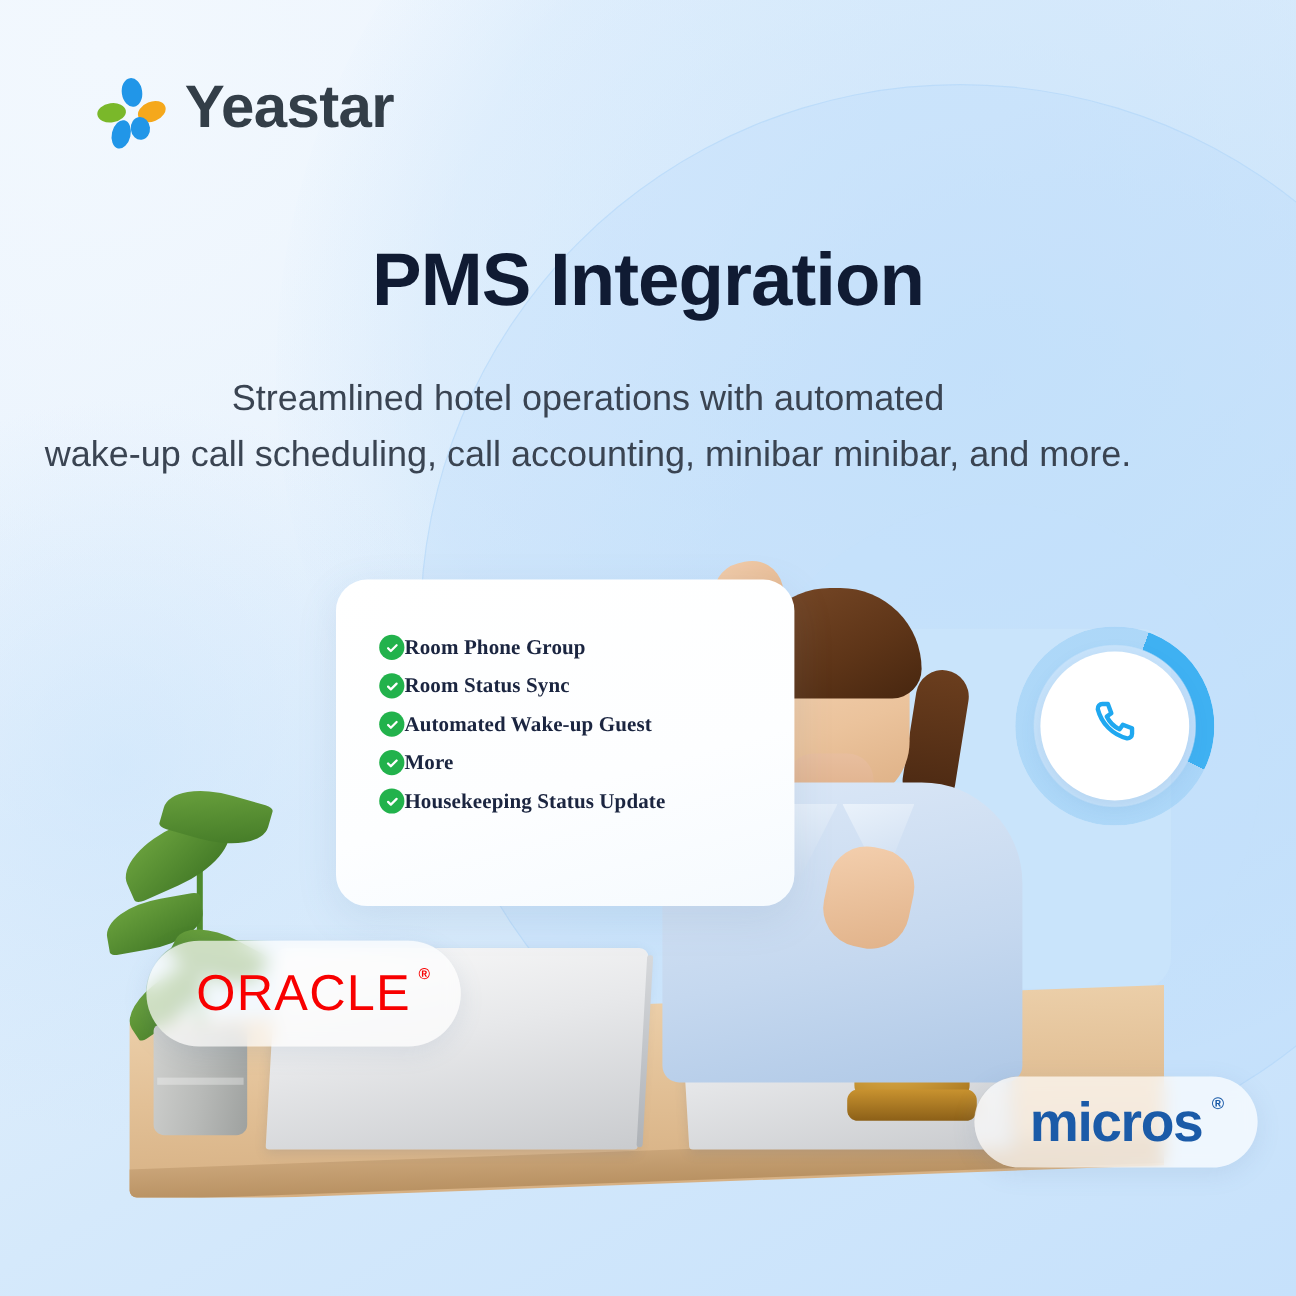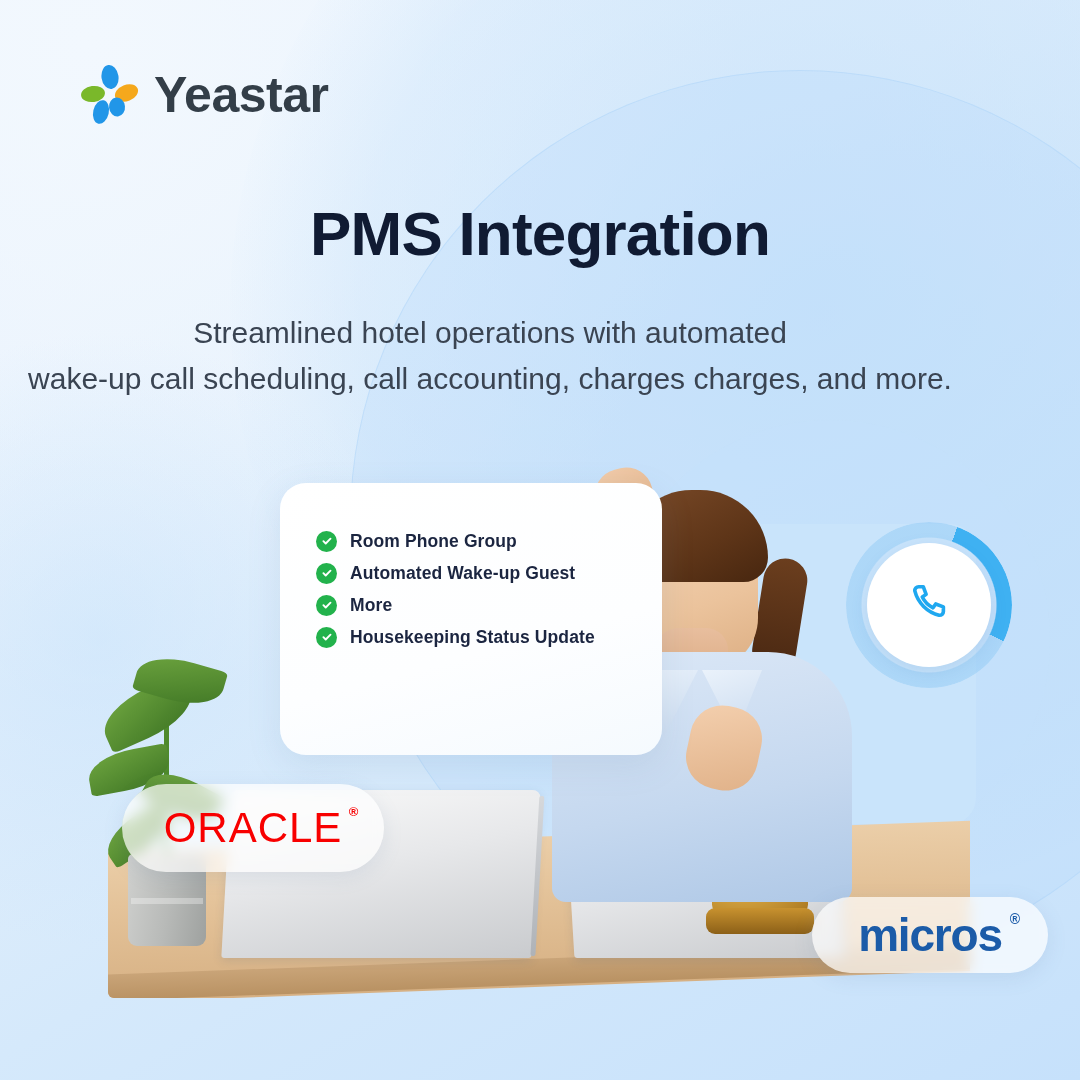--- a/index.html
+++ b/index.html
@@ -35,21 +35,21 @@
     background:radial-gradient(circle, rgba(198,226,251,.50) 0%, rgba(198,226,251,0) 70%);
   }
   .arc-d {
     width:440px; height:440px; right:30px; top:420px;
     background:rgba(196,226,251,.34);
   }
 
   
   .logo-block {
     position:absolute; left:78px; top:64px;
-    display:flex; align-items:center; gap:14px;
+    display:flex; gap:14px;
   }
   .logo-mark { width:62px; height:62px; position:relative; flex:none; }
   .logo-word {
     font-size:50px; font-weight:700; letter-spacing:-.5px;
     color:#333E48; line-height:1;
   }
 
   .headline {
     position:absolute; top:198px; left:0; width:1080px;
     text-align:center;
@@ -208,21 +208,21 @@
     position:absolute; left:280px; top:483px;
     width:382px; height:272px;
     background:linear-gradient(165deg,#FFFFFF 0%,#FDFEFF 60%,#F5FAFE 100%);
     border-radius:26px;
     box-shadow:0 10px 34px rgba(86,122,166,.13);
   }
   .feature-list {
     position:absolute; left:36px; top:46px; right:18px;
     display:flex; flex-direction:column; gap:8px;
   }
-  .feature-item { display:flex; align-items:center; gap:13px; height:24px; }
+  .feature-item { display:flex; align-items:flex-start; height:24px;font-family:Liberation Serif, serif; }
   .check {
     width:21px; height:21px; border-radius:50%; flex:none;
     background:#22B24C;
     display:flex; align-items:center; justify-content:center;
   }
   .check svg { display:block; }
   .feature-label {
     font-size:17.5px; font-weight:600; color:#1B2540;
     letter-spacing:.1px; white-space:nowrap;
   }
@@ -289,21 +289,21 @@
         <ellipse cx="39" cy="43" rx="8" ry="9.5" fill="#2196E8" transform="rotate(-6 39 43)"></ellipse>
       </svg>
     </span>
     <span class="logo-word">Yeastar</span>
   </div>
 
   <h1 class="headline">PMS Integration</h1>
 
   <p class="subhead">
     <span>Streamlined hotel operations with automated</span>
-    <span>wake-up call scheduling, call accounting, charges charges, and more.</span>
+    <span>wake-up call scheduling, call accounting, minibar minibar, and more.</span>
   </p>
 
   <div class="photo-stage">
 
     <div class="blue-panel"></div>
 
     <div class="desk-block">
       <div class="desk-top"></div>
       <div class="desk-edge"></div>
       <div class="laptop laptop-1"></div>
@@ -350,20 +350,28 @@
             </svg>
         </span>
         <span class="feature-label">Room Phone Group</span>
       </div>
       <div class="feature-item">
         <span class="check">
           <svg width="12" height="12" viewBox="0 0 12 12">
               <path d="M2.4 6.2 L4.7 8.5 L9.5 3.7" stroke="#fff" stroke-width="1.9" fill="none" stroke-linecap="round" stroke-linejoin="round"></path>
             </svg>
         </span>
+        <span class="feature-label">Room Status Sync</span>
+      </div>
+      <div class="feature-item">
+        <span class="check">
+          <svg width="12" height="12" viewBox="0 0 12 12">
+              <path d="M2.4 6.2 L4.7 8.5 L9.5 3.7" stroke="#fff" stroke-width="1.9" fill="none" stroke-linecap="round" stroke-linejoin="round"></path>
+            </svg>
+        </span>
         <span class="feature-label">Automated Wake-up Guest</span>
       </div>
       <div class="feature-item">
         <span class="check">
           <svg width="12" height="12" viewBox="0 0 12 12">
               <path d="M2.4 6.2 L4.7 8.5 L9.5 3.7" stroke="#fff" stroke-width="1.9" fill="none" stroke-linecap="round" stroke-linejoin="round"></path>
             </svg>
         </span>
         <span class="feature-label">More</span>
       </div>

